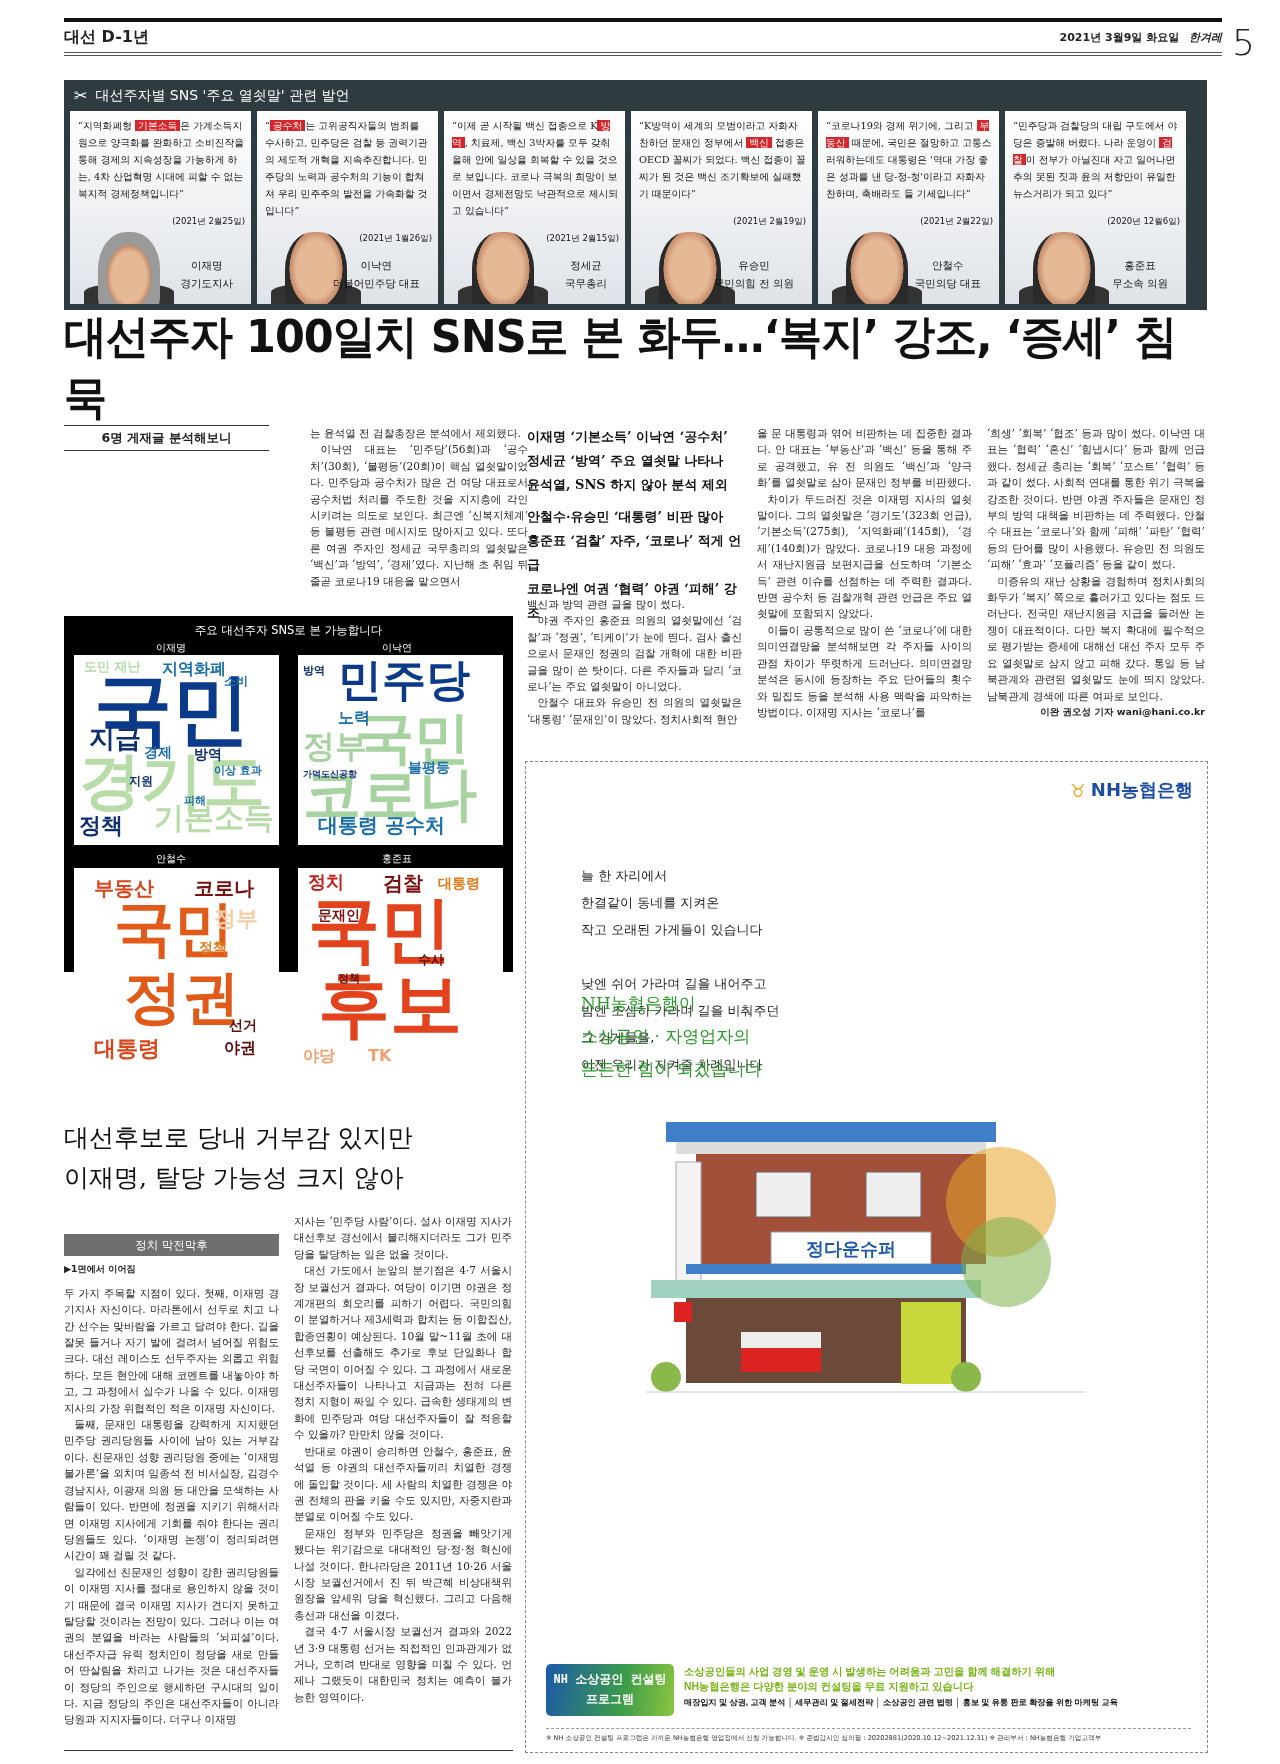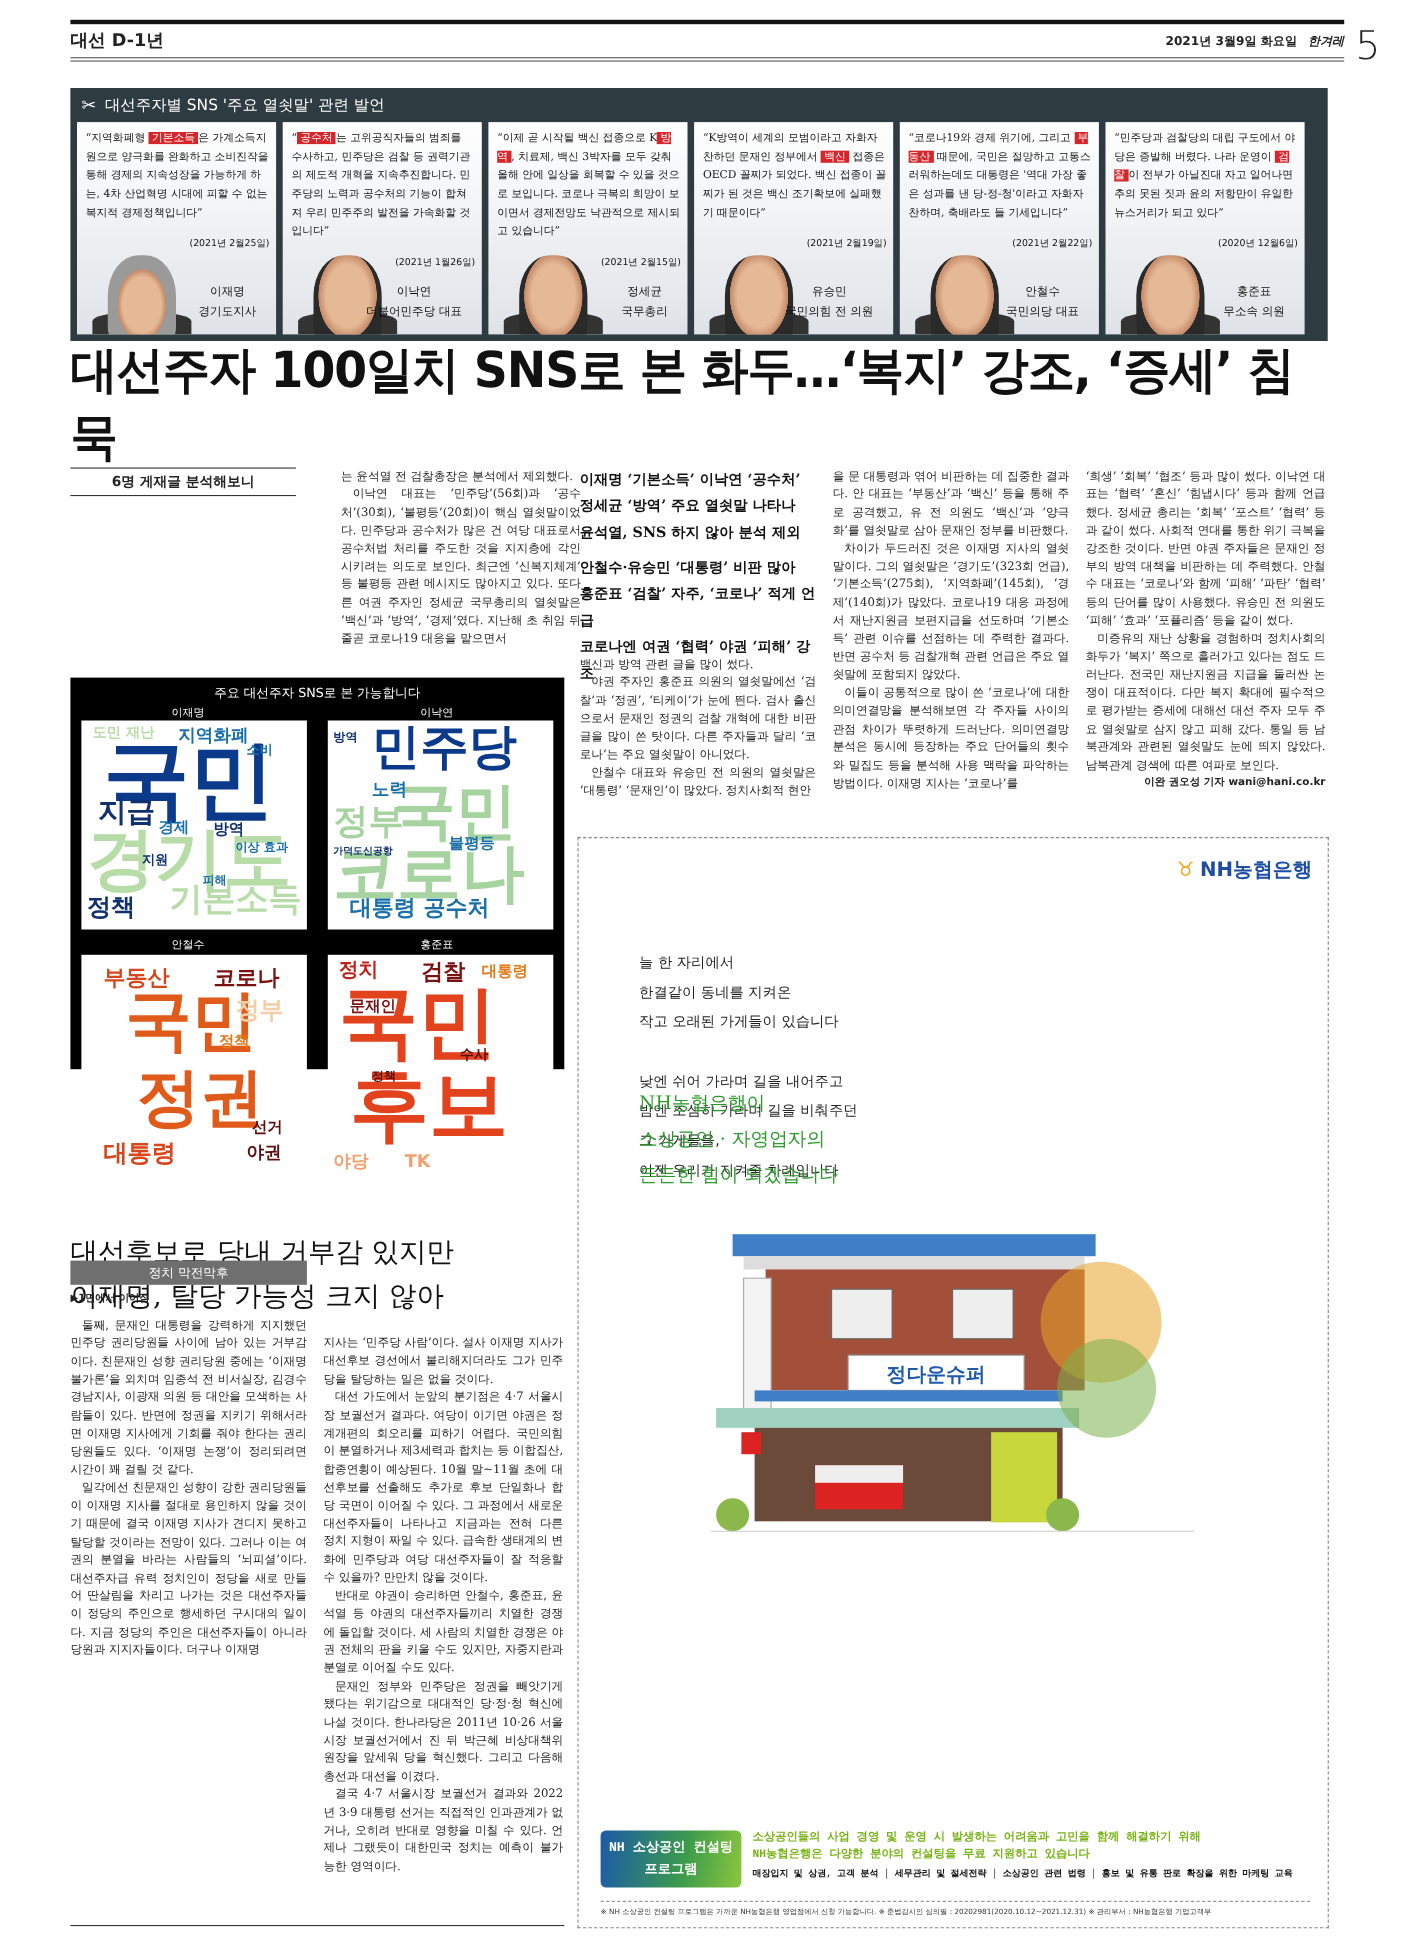--- a/index.html
+++ b/index.html
@@ -55,21 +55,21 @@
   
   .ad { position: absolute; left: 525px; top: 761px; width: 683px; height: 992px; border: 1px dashed #888; background: #fff; }
   .ad .logo { position: absolute; right: 14px; top: 16px; display: flex; align-items: center; gap: 5px; font-family: "DejaVu Sans", sans-serif; font-weight: bold; font-size: 18px; color: #1d4ea3; }
   .ad .logo .mark { color: #f2a81d; font-size: 18px; }
   .ad .poem { position: absolute; left: 55px; top: 100px; font-size: 13px; line-height: 27px; color: #222; font-family: "DejaVu Sans", sans-serif; }
   .ad .poem .blank { height: 27px; }
   .ad .green { position: absolute; left: 55px; top: 220px; font-family: "DejaVu Serif", serif; color: #2a9a2a; font-size: 17px; line-height: 33px; }
   .store { position: absolute; left: 120px; top: 330px; width: 440px; height: 305px; }
   .program { position: absolute; left: 20px; top: 902px; width: 645px; display: flex; gap: 10px; align-items: stretch; }
   .program .badge { width: 128px; height: 52px; border-radius: 5px; background: linear-gradient(100deg, #1b5aa8, #3d9c4a 60%, #8cc63f); color: #fff; font-weight: bold; font-family: Liberation Mono, monospace; font-size: 12px; text-align: center; line-height: 20px; padding-top: 6px; }
-  .program .desc { flex: 1; font-family: Liberation Mono, monospace; }
+  .program .desc { flex: 1; font-family: Liberation Sans, sans-serif; }
   .program .desc .l1 { color: #78b416; font-size: 10.3px; line-height: 15px; font-weight: bold; }
   .program .desc .l3 { color: #111; font-size: 8.2px; font-weight: bold; margin-top: 3px; }
   .ad .note { position: absolute; left: 20px; top: 966px; width: 645px; border-top: 1px dashed #999; padding-top: 5px; font-size: 6.6px; color: #333; font-family: "DejaVu Sans", sans-serif; }
 </style>
 </head>
 <body>
 
 <div class="masthead">
   <div class="row">
     <span class="section-name">대선 D-1년</span>
@@ -241,23 +241,24 @@
     <span class="w" style="left:70px;top:180px;font-size:16px;color:#f2a070;">TK</span>
     <span class="w" style="left:120px;top:85px;font-size:13px;color:#5a1010;">수사</span>
     <span class="w" style="left:40px;top:105px;font-size:11px;color:#5a1010;">정책</span>
   </div>
 </div>
 
 <div class="head2">
   <div>대선후보로 당내 거부감 있지만</div>
   <div>이재명, 탈당 가능성 크지 않아</div>
 </div>
-<div class="col" style="left:64px; top:1146px; width:215px;">
+<div class="col" style="left:64px; top:1234px; width:215px;">
   <div class="kicker">정치 막전막후</div>
   <div class="cont">▶1면에서 이어짐</div>
+  <p class="ni">두 가지 주목할 지점이 있다. 첫째, 이재명 경기지사 자신이다. 마라톤에서 선두로 치고 나간 선수는 맞바람을 가르고 달려야 한다. 길을 잘못 들거나 자기 발에 걸려서 넘어질 위험도 크다. 대선 레이스도 선두주자는 외롭고 위험하다. 모든 현안에 대해 코멘트를 내놓아야 하고, 그 과정에서 실수가 나올 수 있다. 이재명 지사의 가장 위협적인 적은 이재명 자신이다.</p>
   <p>둘째, 문재인 대통령을 강력하게 지지했던 민주당 권리당원들 사이에 남아 있는 거부감이다. 친문재인 성향 권리당원 중에는 ‘이재명 불가론’을 외치며 임종석 전 비서실장, 김경수 경남지사, 이광재 의원 등 대안을 모색하는 사람들이 있다. 반면에 정권을 지키기 위해서라면 이재명 지사에게 기회를 줘야 한다는 권리당원들도 있다. ‘이재명 논쟁’이 정리되려면 시간이 꽤 걸릴 것 같다.</p>
   <p>일각에선 친문재인 성향이 강한 권리당원들이 이재명 지사를 절대로 용인하지 않을 것이기 때문에 결국 이재명 지사가 견디지 못하고 탈당할 것이라는 전망이 있다. 그러나 이는 여권의 분열을 바라는 사람들의 ‘뇌피셜’이다. 대선주자급 유력 정치인이 정당을 새로 만들어 딴살림을 차리고 나가는 것은 대선주자들이 정당의 주인으로 행세하던 구시대의 일이다. 지금 정당의 주인은 대선주자들이 아니라 당원과 지지자들이다. 더구나 이재명</p>
 </div>
 <div class="col" style="left:294px; top:1213px; width:218px;">
   <p class="ni">지사는 ‘민주당 사람’이다. 설사 이재명 지사가 대선후보 경선에서 불리해지더라도 그가 민주당을 탈당하는 일은 없을 것이다.</p>
   <p>대선 가도에서 눈앞의 분기점은 4·7 서울시장 보궐선거 결과다. 여당이 이기면 야권은 정계개편의 회오리를 피하기 어렵다. 국민의힘이 분열하거나 제3세력과 합치는 등 이합집산, 합종연횡이 예상된다. 10월 말~11월 초에 대선후보를 선출해도 추가로 후보 단일화나 합당 국면이 이어질 수 있다. 그 과정에서 새로운 대선주자들이 나타나고 지금과는 전혀 다른 정치 지형이 짜일 수 있다. 급속한 생태계의 변화에 민주당과 여당 대선주자들이 잘 적응할 수 있을까? 만만치 않을 것이다.</p>
   <p>반대로 야권이 승리하면 안철수, 홍준표, 윤석열 등 야권의 대선주자들끼리 치열한 경쟁에 돌입할 것이다. 세 사람의 치열한 경쟁은 야권 전체의 판을 키울 수도 있지만, 자중지란과 분열로 이어질 수도 있다.</p>
   <p>문재인 정부와 민주당은 정권을 빼앗기게 됐다는 위기감으로 대대적인 당·정·청 혁신에 나설 것이다. 한나라당은 2011년 10·26 서울시장 보궐선거에서 진 뒤 박근혜 비상대책위원장을 앞세워 당을 혁신했다. 그리고 다음해 총선과 대선을 이겼다.</p>
   <p>결국 4·7 서울시장 보궐선거 결과와 2022년 3·9 대통령 선거는 직접적인 인과관계가 없거나, 오히려 반대로 영향을 미칠 수 있다. 언제나 그랬듯이 대한민국 정치는 예측이 불가능한 영역이다.</p>
 </div>

